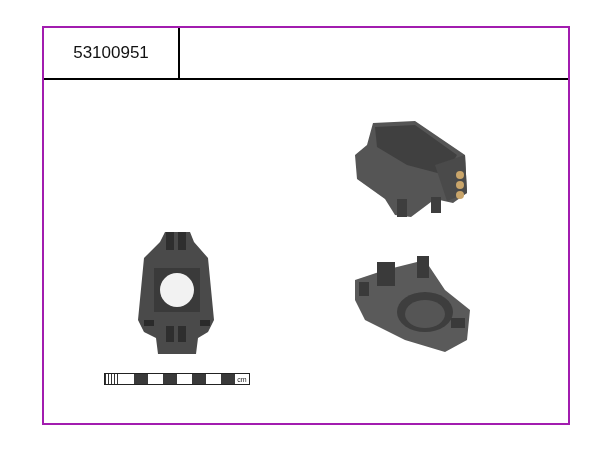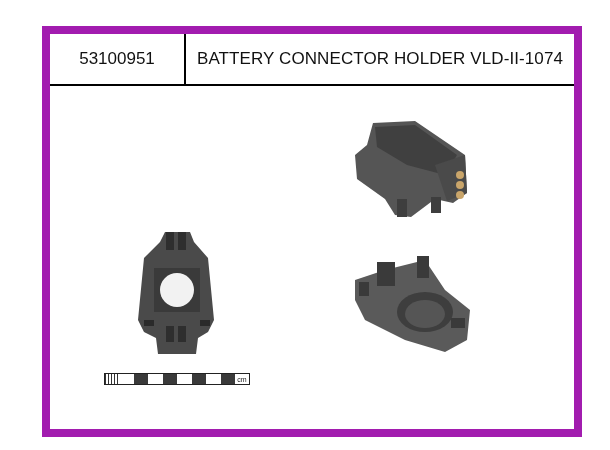--- a/index.html
+++ b/index.html
@@ -1,35 +1,34 @@
 <!DOCTYPE html>
 <html><head>
 <meta charset="utf-8">
 <style>
   html, body { margin:0; padding:0; background:#ffffff; }
   body { width:610px; height:450px; position:relative; overflow:hidden; font-family:"Liberation Sans", sans-serif; }
-  .frame { position:absolute; left:42px; top:26px; width:524px; height:395px; border:8px solid #a21caf; box-sizing:content-box; }
+  .frame { position:absolute; left:42px; top:26px; width:524px; height:395px; border:2px solid #a21caf; box-sizing:content-box; }
   .header { position:absolute; left:0; top:0; width:524px; height:50px; border-bottom:2px solid #000; }
   .code-cell { position:absolute; left:0; top:0; width:134px; height:50px; border-right:2px solid #000; display:flex; align-items:center; justify-content:center; font-size:17px; color:#111; }
   .title-cell { position:absolute; left:136px; top:0; right:0; height:50px; display:flex; align-items:center; justify-content:center; font-size:17px; color:#111; letter-spacing:0.1px; }
   .photo { position:absolute; }
   .scale { position:absolute; left:104px; top:373px; width:146px; height:12px; display:flex; border:1px solid #222; box-sizing:border-box; }
   .scale .seg { flex:1; height:100%; }
   .scale .dark { background:#3a3a3a; }
   .scale .light { background:#fff; }
   .scale .ticks { background:repeating-linear-gradient(90deg,#333 0 1px,#fff 1px 3px); }
   .scale .cm { flex:0 0 14px; font-size:7px; line-height:12px; text-align:center; color:#222; background:#fff; }
 </style>
 </head>
 <body>
 
 <div class="frame">
   <div class="header">
     <div class="code-cell">53100951</div>
-    <div class="title-cell">BATTERY CONNECTOR HOLDER VLD-II-1074</div>
   </div>
 </div>
 
 <svg class="photo" style="left:130px;top:228px;" width="95" height="135" viewBox="0 0 95 135">
   <path d="M35 4 L60 4 L64 14 L78 30 L84 92 L78 104 L68 110 L66 126 L28 126 L26 110 L14 104 L8 92 L14 30 L30 14 Z" fill="#4a4a4a"></path>
   <rect x="36" y="4" width="8" height="18" fill="#2e2e2e"></rect>
   <rect x="48" y="4" width="8" height="18" fill="#2e2e2e"></rect>
   <rect x="24" y="40" width="46" height="44" fill="#3a3a3a"></rect>
   <circle cx="47" cy="62" r="17" fill="#f2f2f2"></circle>
   <rect x="36" y="98" width="8" height="16" fill="#2e2e2e"></rect>

